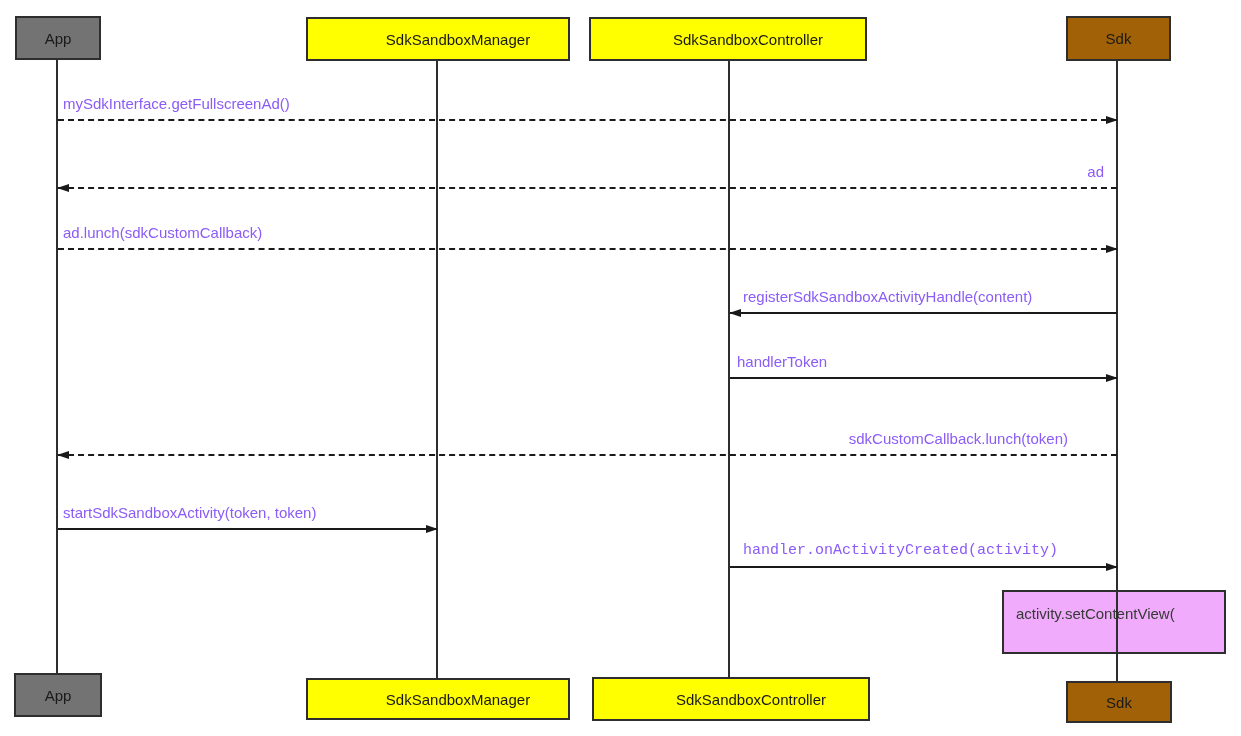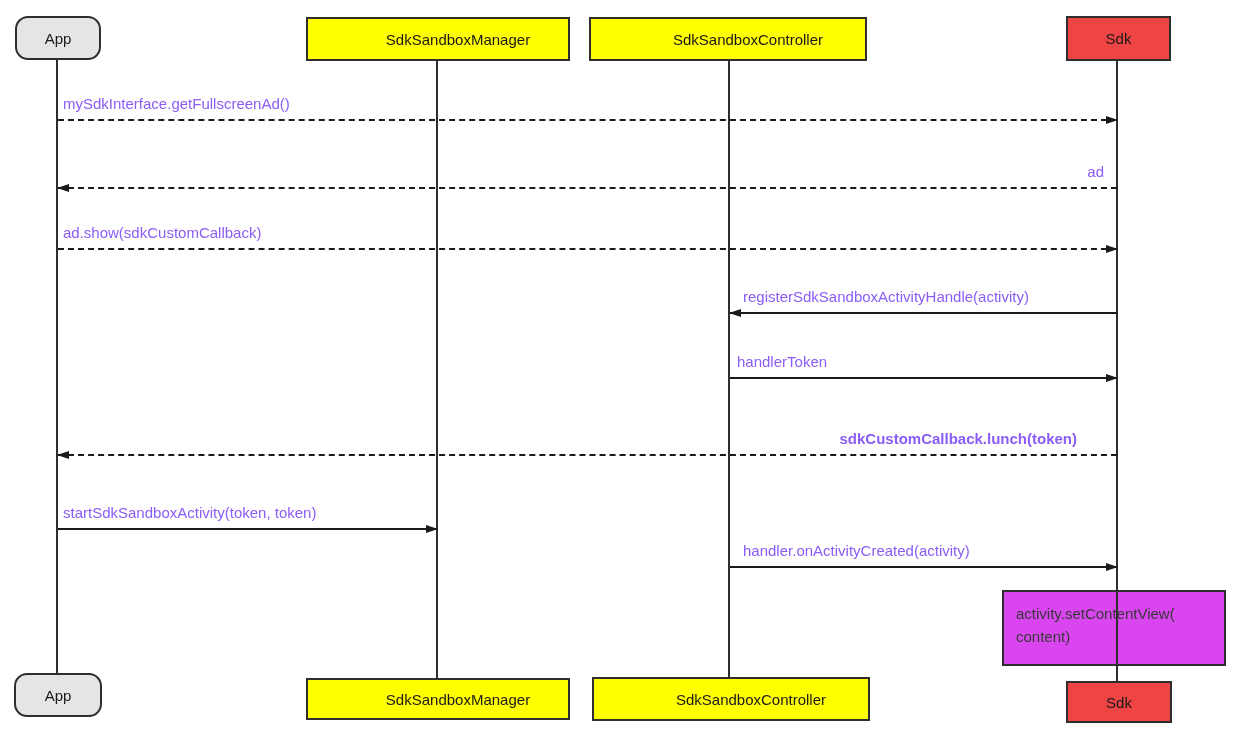--- a/index.html
+++ b/index.html
@@ -15,23 +15,23 @@
     position: absolute;
     box-sizing: border-box;
     border: 2px solid #2e2e2e;
     display: flex;
     align-items: center;
     justify-content: center;
     font-size: 15px;
     color: #1a1a1a;
     z-index: 3;
   }
-  .fill-pink   { background: #e5e5e5; border-radius: 13px; }
+  .fill-pink   { background: #737373; }
   .fill-yellow { background: #ffff00; padding-left: 40px; }
-  .fill-green  { background: #ef4444; text-align: center; }
+  .fill-green  { background: #a16207; text-align: center; }
   .lifeline {
     position: absolute;
     width: 2px;
     background: #2e2e2e;
     z-index: 2;
   }
   .msg { position: absolute; height: 0; z-index: 4; }
   .line {
     position: absolute;
     left: 0; right: 0; top: 0;
@@ -54,24 +54,24 @@
   .mlabel {
     position: absolute;
     bottom: 7px;
     white-space: nowrap;
     font-size: 15px;
     color: #8b5cf6;
   }
   .note {
     position: absolute;
     left: 1002px; top: 590px;
-    width: 224px; height: 76px;
+    width: 224px; height: 64px;
     box-sizing: border-box;
     border: 2px solid #2e2e2e;
-    background: #d946ef;
+    background: #f0abfc;
     padding: 10px 12px;
     font-size: 15px;
     line-height: 23px;
     color: #383838;
     z-index: 1;
   }
 </style>
 </head>
 <body>
 
@@ -82,69 +82,68 @@
   <div class="actor-box fill-yellow" style="left:589px; top:17px; width:278px; height:44px;">SdkSandboxController</div>
   <div class="actor-box fill-green" style="left:1066px;top:16px; width:105px; height:45px;">Sdk</div>
 
   <div class="lifeline" style="left:56px;   top:60px; height:613px;"></div>
   <div class="lifeline" style="left:436px;  top:61px; height:617px;"></div>
   <div class="lifeline" style="left:728px;  top:61px; height:616px;"></div>
   <div class="lifeline" style="left:1116px; top:61px; height:620px;"></div>
 
   <div class="note">
     <div>activity.setContentView(</div>
-    <div>content)</div>
   </div>
 
   <div class="msg" style="left:58px; top:119px; width:1059px;">
     <div class="line dashed"></div>
     <div class="arrow right"></div>
     <span class="mlabel" style="left:5px;">mySdkInterface.getFullscreenAd()</span>
   </div>
 
   <div class="msg" style="left:58px; top:187px; width:1059px;">
     <div class="line dashed"></div>
     <div class="arrow left"></div>
     <span class="mlabel" style="right:13px;">ad</span>
   </div>
 
   <div class="msg" style="left:58px; top:248px; width:1059px;">
     <div class="line dashed"></div>
     <div class="arrow right"></div>
-    <span class="mlabel" style="left:5px;">ad.show(sdkCustomCallback)</span>
+    <span class="mlabel" style="left:5px;">ad.lunch(sdkCustomCallback)</span>
   </div>
 
   <div class="msg" style="left:730px; top:312px; width:387px;">
     <div class="line"></div>
     <div class="arrow left"></div>
-    <span class="mlabel" style="left:13px;">registerSdkSandboxActivityHandle(activity)</span>
+    <span class="mlabel" style="left:13px;">registerSdkSandboxActivityHandle(content)</span>
   </div>
 
   <div class="msg" style="left:730px; top:377px; width:387px;">
     <div class="line"></div>
     <div class="arrow right"></div>
     <span class="mlabel" style="left:7px;margin-top:15px;">handlerToken</span>
   </div>
 
   <div class="msg" style="left:58px; top:454px; width:1059px;">
     <div class="line dashed"></div>
     <div class="arrow left"></div>
-    <span class="mlabel" style="right:40px;font-weight:bold;">sdkCustomCallback.lunch(token)</span>
+    <span class="mlabel" style="right:49px;">sdkCustomCallback.lunch(token)</span>
   </div>
 
   <div class="msg" style="left:58px; top:528px; width:379px;">
     <div class="line"></div>
     <div class="arrow right"></div>
     <span class="mlabel" style="left:5px;">startSdkSandboxActivity(token, token)</span>
   </div>
 
   <div class="msg" style="left:730px; top:566px; width:387px;">
     <div class="line"></div>
     <div class="arrow right"></div>
-    <span class="mlabel" style="left:13px;">handler.onActivityCreated(activity)</span>
+    <span class="mlabel" style="left:13px;font-family:Liberation Mono, monospace;">handler.onActivityCreated(activity)</span>
   </div>
 
   <div class="actor-box fill-pink" style="left:14px;  top:673px; width:88px;  height:44px;">App</div>
   <div class="actor-box fill-yellow" style="left:306px; top:678px; width:264px; height:42px;">SdkSandboxManager</div>
   <div class="actor-box fill-yellow" style="left:592px; top:677px; width:278px; height:44px;">SdkSandboxController</div>
   <div class="actor-box fill-green" style="left:1066px;top:681px; width:106px; height:42px;">Sdk</div>
 
 </div>
 
 </body></html>

